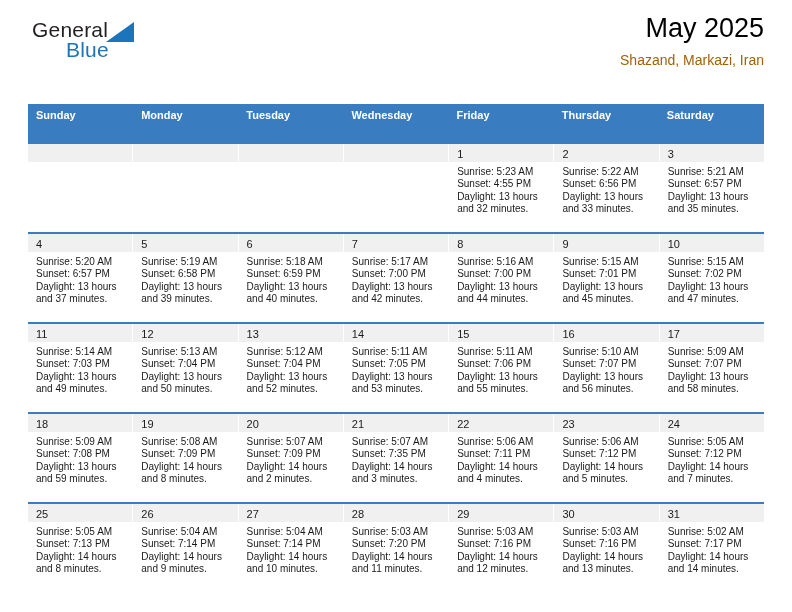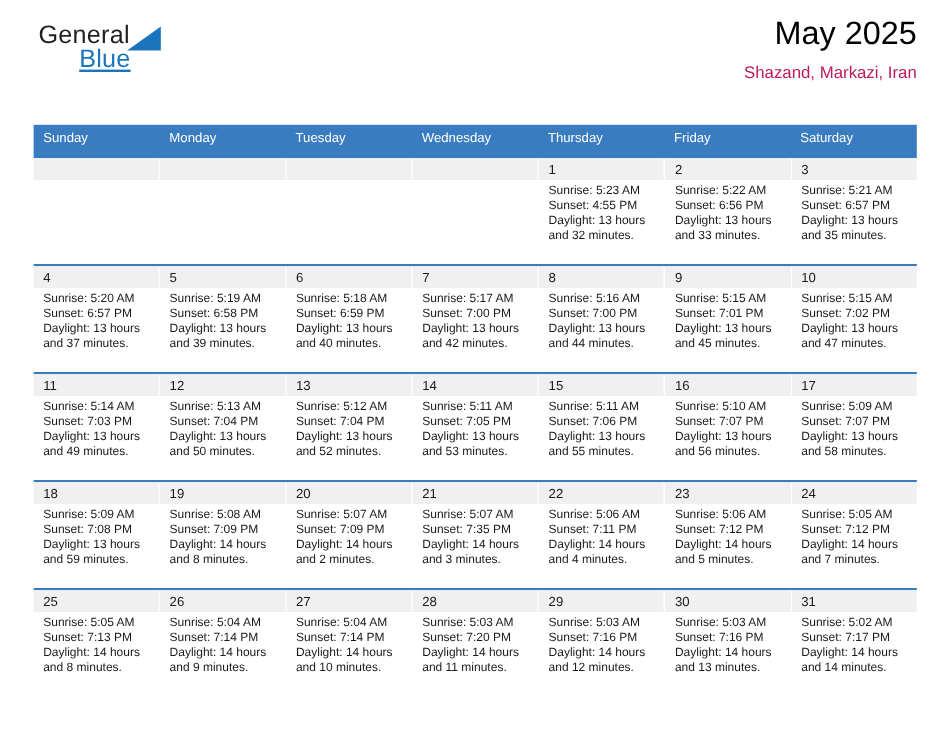--- a/index.html
+++ b/index.html
@@ -48,21 +48,20 @@
     font-family: "Liberation Sans", sans-serif;
   }
   .logo-blue {
     position: absolute;
     left: 34px;
     top: 20px;
     font-size: 21px;
     letter-spacing: 0.2px;
     color: #1b75bc;
     font-family: "Liberation Sans", sans-serif;
-    text-decoration: underline;
   }
   .logo-triangle {
     position: absolute;
     left: 74px;
     top: 4px;
     width: 0;
     height: 0;
     border-left: 28px solid transparent;
     border-bottom: 20px solid #1b75bc;
   }
@@ -75,38 +74,39 @@
   }
   .cal-title {
     font-size: 27px;
     color: #000000;
     line-height: 32px;
     white-space: nowrap;
     font-weight: normal;
   }
   .cal-subtitle {
     font-size: 14px;
-    color: #be185d;
+    color: #a16207;
     line-height: 20px;
     margin-top: 6px;
     white-space: nowrap;
   }
 
   
   .calendar {
     position: absolute;
     left: 28px;
     top: 104px;
     width: 736px;
   }
 
   .dow-row {
     display: flex;
     background: #3a7cc0;
-    height: 28px;
+    height: 40px;
+    font-weight: bold;
   }
   .dow {
     flex: 1 1 0;
     color: #ffffff;
     font-size: 11px;
     line-height: 22px;
     padding-left: 8px;
     box-sizing: border-box;
     white-space: nowrap;
   }
@@ -175,22 +175,22 @@
 
   </div>
 
   <div class="calendar">
 
     <div class="dow-row">
       <div class="dow">Sunday</div>
       <div class="dow">Monday</div>
       <div class="dow">Tuesday</div>
       <div class="dow">Wednesday</div>
+      <div class="dow">Friday</div>
       <div class="dow">Thursday</div>
-      <div class="dow">Friday</div>
       <div class="dow">Saturday</div>
     </div>
 
     <div class="weeks-container">
         <div class="week">
           <div class="cell empty">
             <div class="daynum-band"><span class="daynum"></span></div>
           </div>
           <div class="cell empty">
             <div class="daynum-band"><span class="daynum"></span></div>

